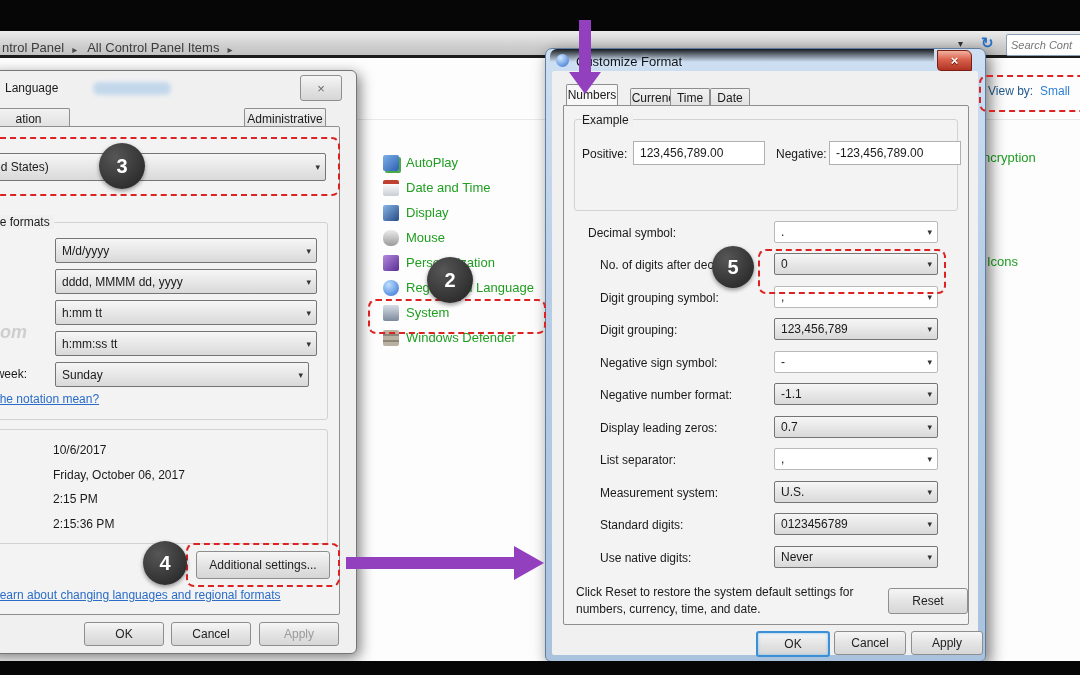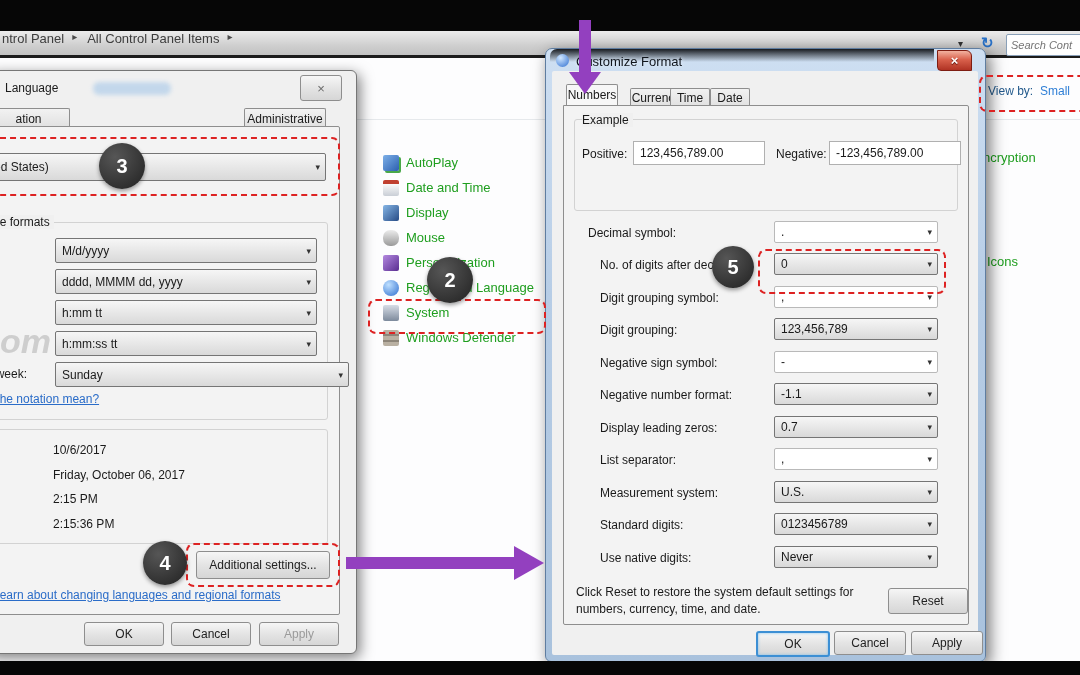--- a/index.html
+++ b/index.html
@@ -4,21 +4,21 @@
 <style>
   html,body{margin:0;padding:0;background:#555;}
   #stage{position:relative;width:1080px;height:675px;overflow:hidden;background:#fdfdfe;
          font-family:"Liberation Sans", sans-serif;font-size:12px;color:#1a1a1a;}
   .abs{position:absolute;}
 
   
   .bar-black{left:0;width:1080px;background:#060606;z-index:50;}
   .addrbar{left:0;top:31px;width:1080px;height:24px;z-index:6;
            background:linear-gradient(180deg,#ececec,#cfcfcf 60%,#c2c2c2);
-           border-bottom:3px solid #1c1c1c;display:flex;align-items:flex-start;}
+           border-bottom:3px solid #1c1c1c;display:flex;align-items:flex-end;}
   .crumb{color:#3d3d3d;font-size:13px;margin-left:2px;}
   .crumb-sep{color:#4a4a4a;font-size:10px;margin:0 8px;}
   .addr-caret{color:#333;font-size:10px;}
   .refresh{color:#2a72c8;font-size:15px;font-weight:bold;}
   .searchbox{width:84px;height:18px;background:#fff;border:1px solid #8aa0b8;border-radius:2px;
              font-style:italic;color:#8a8a8a;font-size:11px;padding:1px 4px;
              font-family:"Liberation Sans",sans-serif;}
 
   
   .combo{background:linear-gradient(180deg,#f6f6f6,#e9e9e9 45%,#d9d9d9);border:1px solid #757575;
@@ -69,21 +69,21 @@
   [data-name="autoplay-icon"]{background:linear-gradient(135deg,#7db0e8,#2c5fb0);box-shadow:2px 2px 0 #49a849;}
   [data-name="date-and-time-icon"]{background:linear-gradient(180deg,#fafafa,#c9ced6);border-top:4px solid #c04030;box-sizing:border-box;}
   [data-name="display-icon"]{background:linear-gradient(135deg,#86b6e6,#274b86);}
   [data-name="homegroup-icon"]{background:linear-gradient(135deg,#6fc26f,#1f7a3c 60%,#2c5fb0);border-radius:50%;}
   [data-name="mouse-icon"]{background:linear-gradient(180deg,#ececec,#9a9a9a);border-radius:45%;}
   [data-name="personalization-icon"]{background:linear-gradient(135deg,#b48ae0,#5a2d91);}
   [data-name="region-icon"]{background:radial-gradient(circle at 35% 30%,#bfe0ff,#2f6fd0);border-radius:50%;}
   [data-name="system-icon"]{background:linear-gradient(180deg,#d7dde6,#7d8a9c);}
   [data-name="defender-icon"]{background:repeating-linear-gradient(0deg,#b9b0a2,#b9b0a2 4px,#8d8579 4px,#8d8579 6px);}
 
-  .watermark{color:rgba(110,110,110,.28);font-size:34px;font-weight:bold;font-style:italic;z-index:21;}
+  .watermark{color:rgba(110,110,110,.28);font-size:18px;font-weight:bold;font-style:italic;z-index:21;}
   .scribble{background:#9fc4e8;opacity:.55;filter:blur(2px);border-radius:6px;z-index:21;}
   .green-frag{color:#1f9e1f;font-size:13px;}
 </style>
 </head>
 <body>
 
 <div id="stage" data-name="screen">
 
   <div class="abs bar-black" style="top:0;height:31px;" data-name="top-black-bar"></div>
 
@@ -134,21 +134,21 @@
     <div class="abs combo" style="left:68px;top:229px;width:262px;height:25px;" data-name="short-time-select">
       <span data-name="short-time-value">h:mm tt</span>
         <span class="arr" data-name="chevron-down-icon">▾</span>
     </div>
 
     <div class="abs combo" style="left:68px;top:260px;width:262px;height:25px;" data-name="long-time-select">
       <span data-name="long-time-value">h:mm:ss tt</span>
         <span class="arr" data-name="chevron-down-icon">▾</span>
     </div>
     <span class="abs" style="left:2px;top:296px;" data-name="first-day-label">f week:</span>
-    <div class="abs combo" style="left:68px;top:291px;width:294px;height:25px;" data-name="first-day-select">
+    <div class="abs combo" style="left:68px;top:291px;width:254px;height:25px;" data-name="first-day-select">
       <span data-name="first-day-value">Sunday</span>
         <span class="arr" data-name="chevron-down-icon">▾</span>
     </div>
 
     <span class="abs link" style="left:0px;top:321px;" data-name="notation-help-link">s the notation mean?</span>
 
     <div class="abs groupbox" style="left:-6px;top:358px;width:345px;height:113px;" data-name="examples-group"></div>
 
     <span class="abs" style="left:66px;top:372px;" data-name="example-short-date-value">10/6/2017</span>
 

